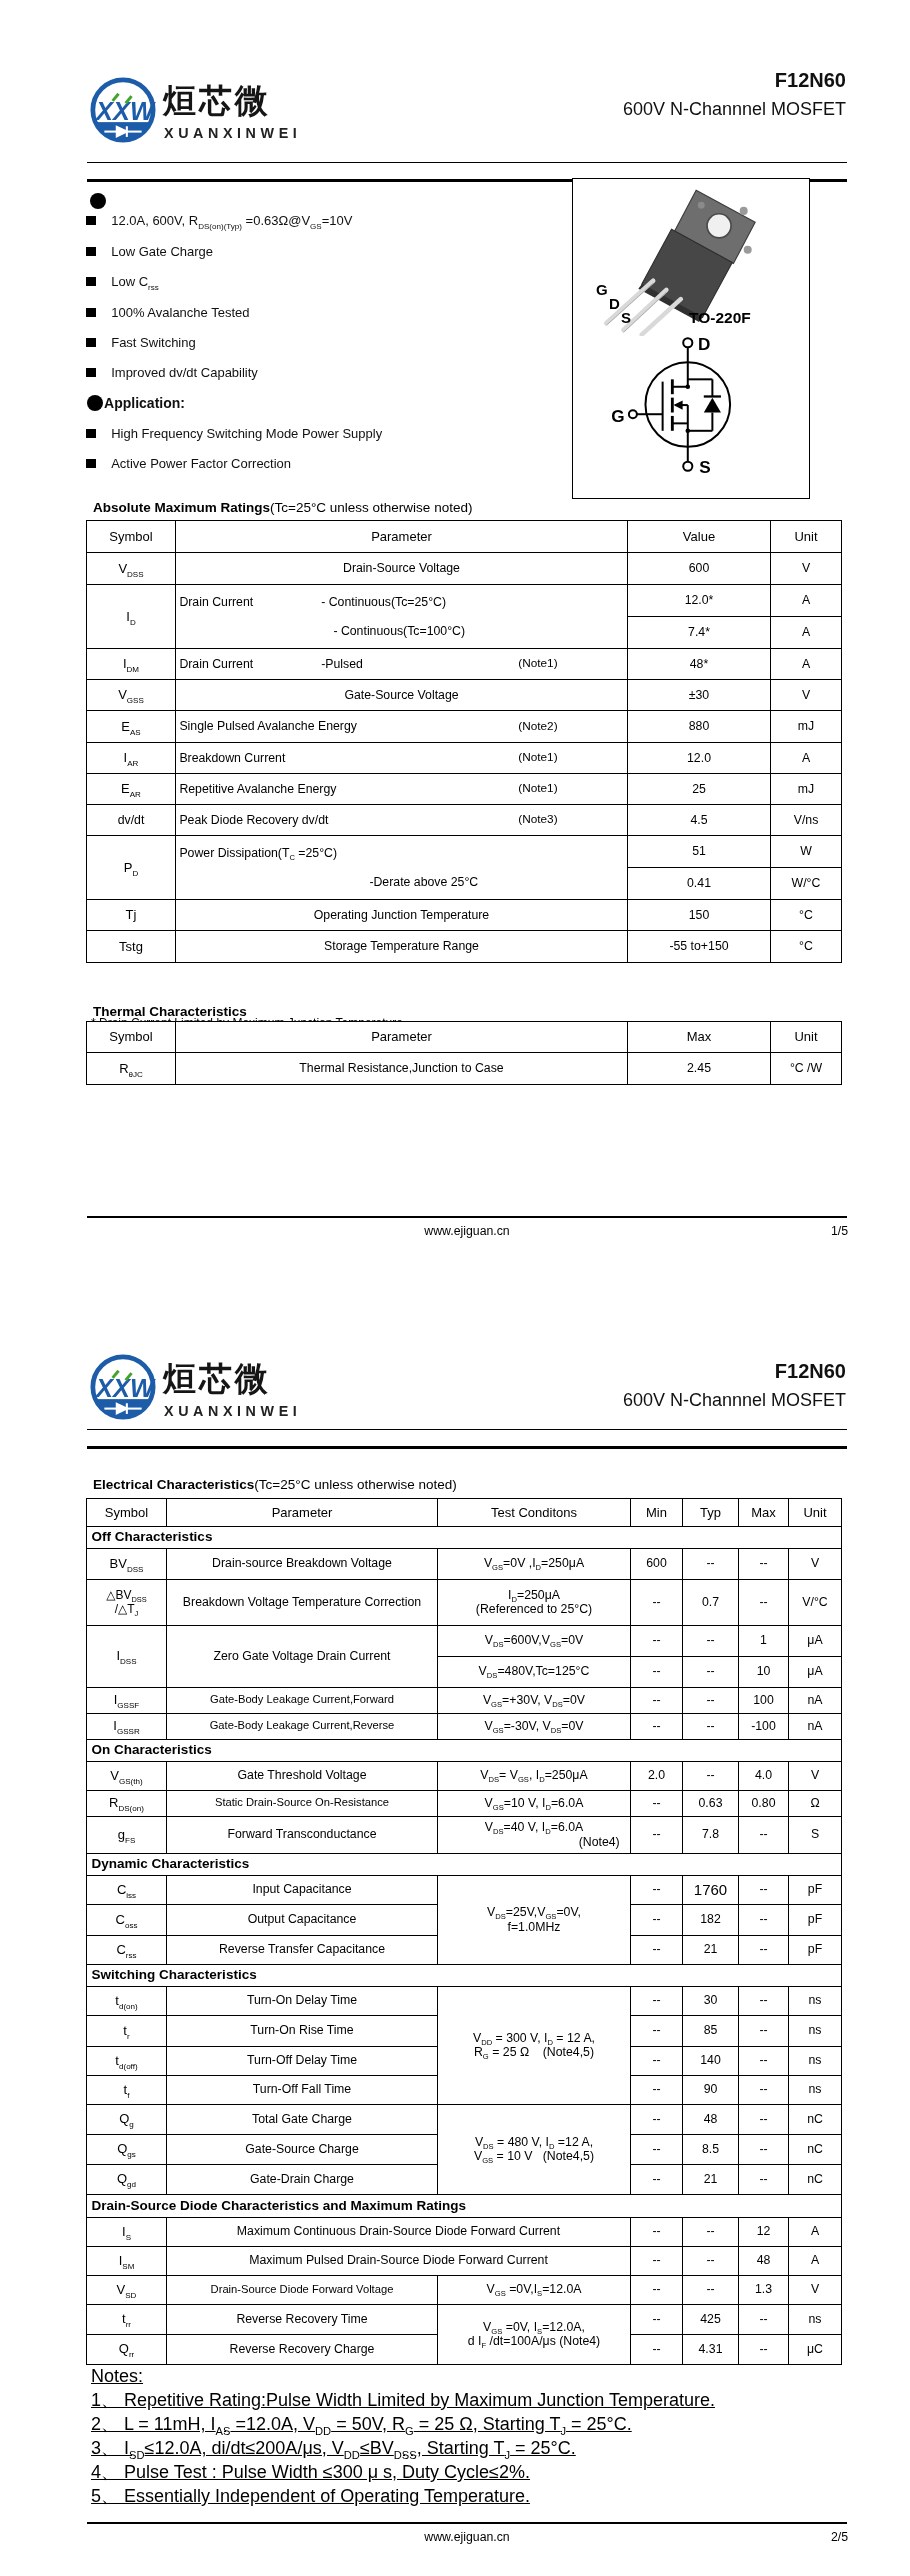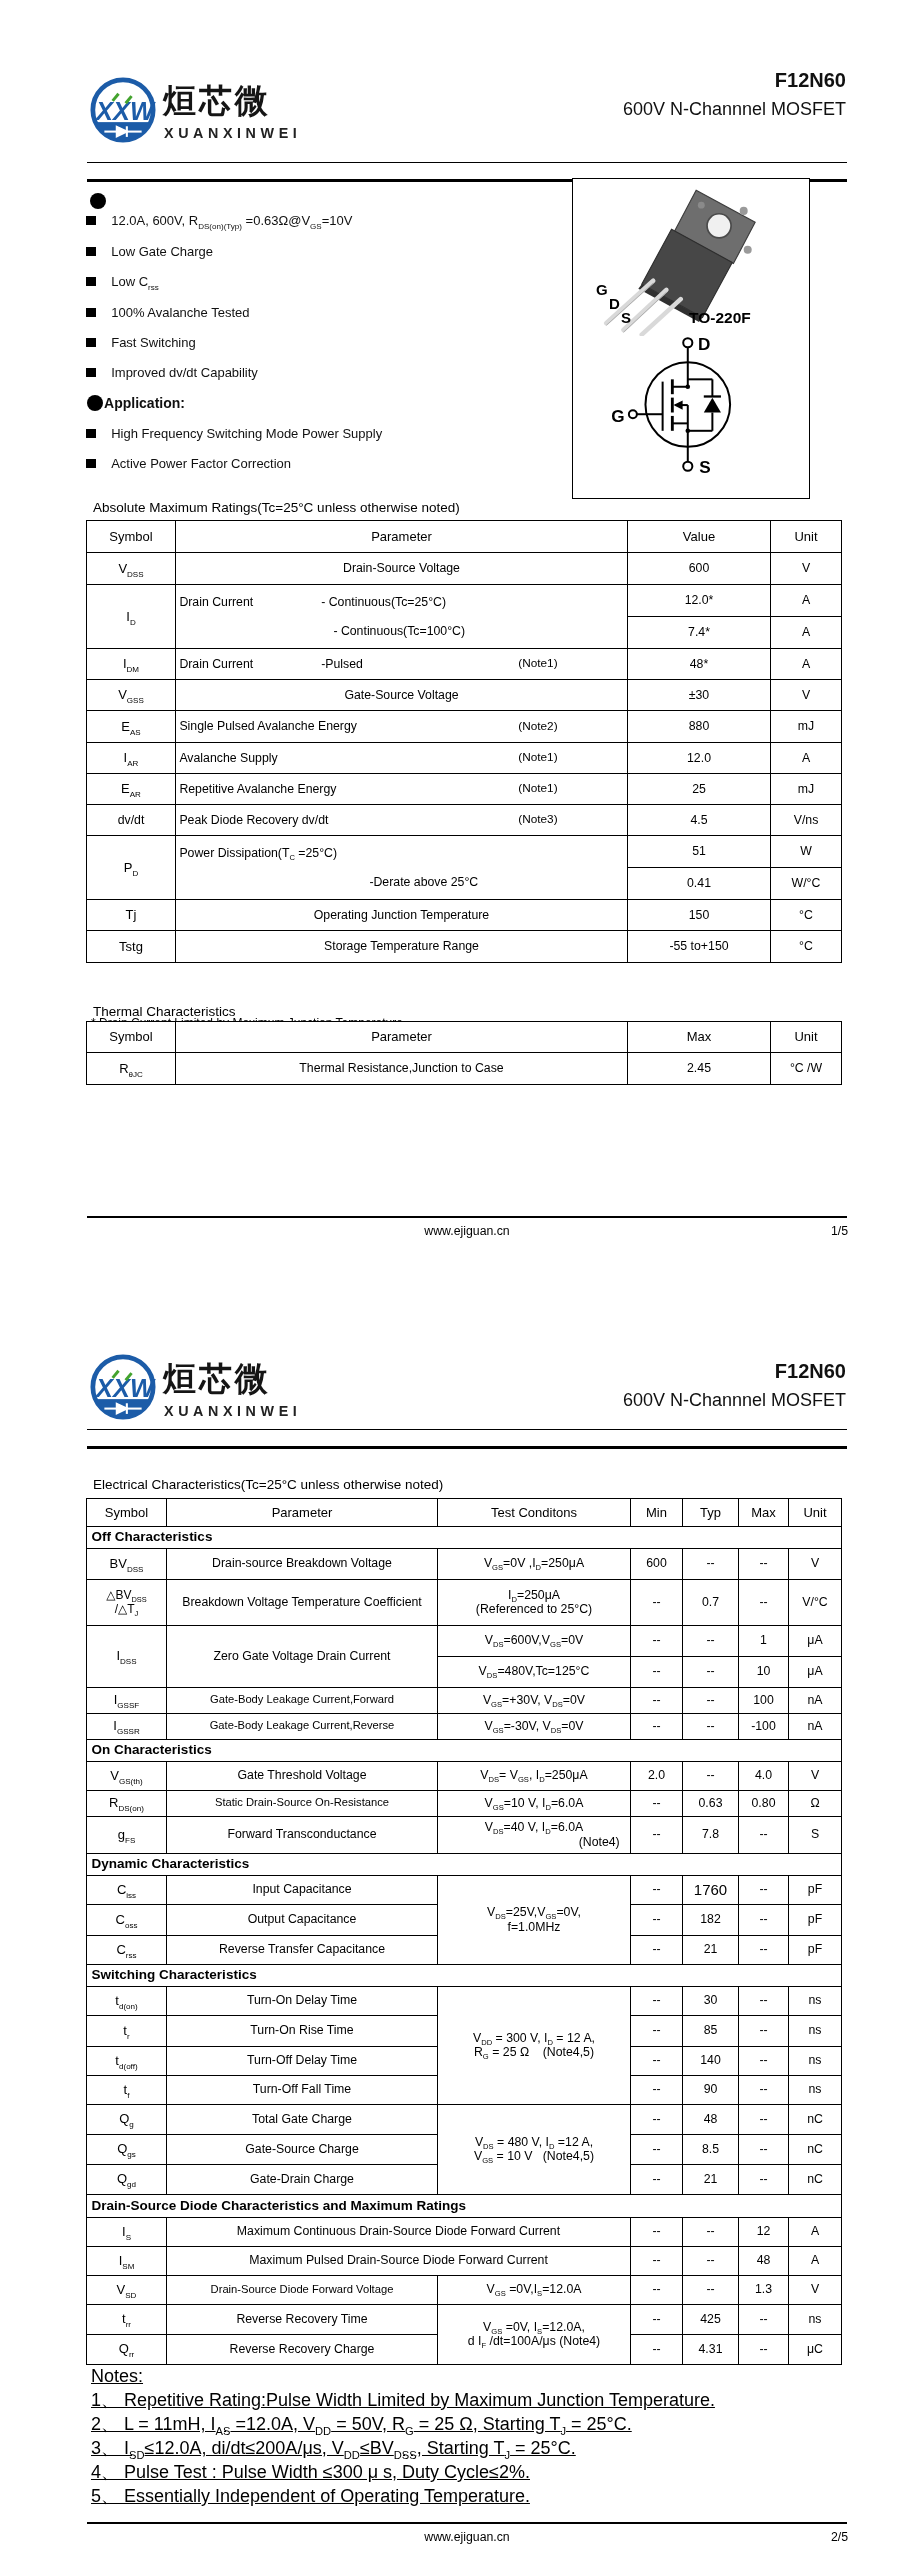--- a/index.html
+++ b/index.html
@@ -9,21 +9,21 @@
   .hr{position:absolute;left:87px;width:760px;background:#000;}
   .brand-cn{font-weight:700;font-size:33px;letter-spacing:2.9px;color:#151515;}
   .brand-en{font-size:14.3px;letter-spacing:4.6px;color:#222;font-weight:600;}
   .part{font-size:20px;font-weight:700;text-align:right;}
   .subtitle{font-size:18px;text-align:right;}
   .feat{display:flex;align-items:center;font-size:13px;white-space:nowrap;}
   .sq{width:9.7px;height:9.7px;background:#000;margin-right:15.5px;flex:none;}
   .dot{width:16px;height:16px;border-radius:50%;background:#000;flex:none;}
   .app-line{display:flex;align-items:center;font-size:14px;font-weight:700;}
   .title{font-size:13.5px;color:#000;}
-  .title b{font-weight:400;margin-top:32px;}
+  .title b{font-weight:700;margin-top:32px;}
   .tbl{border-collapse:collapse;table-layout:fixed;font-size:12.3px;color:#000;background:#fff;}
   .tbl th,.tbl td{border:1.1px solid #000;text-align:center;vertical-align:middle;padding:0 3.4px;line-height:1.18;overflow:hidden;}
   .tbl tr.head th{font-weight:400;font-size:13px;border-bottom:1.7px solid #000;}
   .sym{font-size:13px;}
   sub{font-size:62%;line-height:0;}
   .pl{text-align:left;padding-left:7.5px;padding-right:4.6px;}
   .prow{display:flex;align-items:center;}
   .noteR{margin-left:auto;padding-right:66px;font-size:11.8px;}
   .l2{margin-top:15px;}
   .sec td{text-align:left;font-weight:700;font-size:13.5px;padding-left:4.6px;}
@@ -227,21 +227,21 @@
               <span class="noteR">(Note2)</span>
             </div>
           </td>
       <td>880</td>
       <td>mJ</td>
     </tr>
     <tr style="height:31px;">
       <td class="sym">I<sub>AR</sub></td>
       <td class="pl">
             <div class="prow">
-              <span>Avalanche Supply</span>
+              <span>Breakdown Current</span>
               <span class="noteR">(Note1)</span>
             </div>
           </td>
       <td>12.0</td>
       <td>A</td>
     </tr>
     <tr style="height:31px;">
       <td class="sym">E<sub>AR</sub></td>
       <td class="pl">
             <div class="prow">
@@ -376,21 +376,21 @@
       <td class="sym">BV<sub>DSS</sub></td>
       <td class="pl">Drain-source Breakdown Voltage</td>
       <td class="cl">V<sub>GS</sub>=0V ,I<sub>D</sub>=250μA</td>
       <td>600</td>
       <td>--</td>
       <td>--</td>
       <td>V</td>
     </tr>
     <tr style="height:46px;">
       <td class="sym" style="font-size:12px;">△BV<sub>DSS</sub><br>/△T<sub>J</sub></td>
-      <td class="pl">Breakdown Voltage Temperature Coefficient</td>
+      <td class="pl">Breakdown Voltage Temperature Correction</td>
       <td class="cl">I<sub>D</sub>=250μA<br>(Referenced to 25°C)</td>
       <td>--</td>
       <td>0.7</td>
       <td>--</td>
       <td>V/°C</td>
     </tr>
     <tr style="height:31px;">
       <td class="sym" rowspan="2">I<sub>DSS</sub></td>
       <td class="pl" rowspan="2">Zero Gate Voltage Drain Current</td>
       <td class="cl">V<sub>DS</sub>=600V,V<sub>GS</sub>=0V</td>

